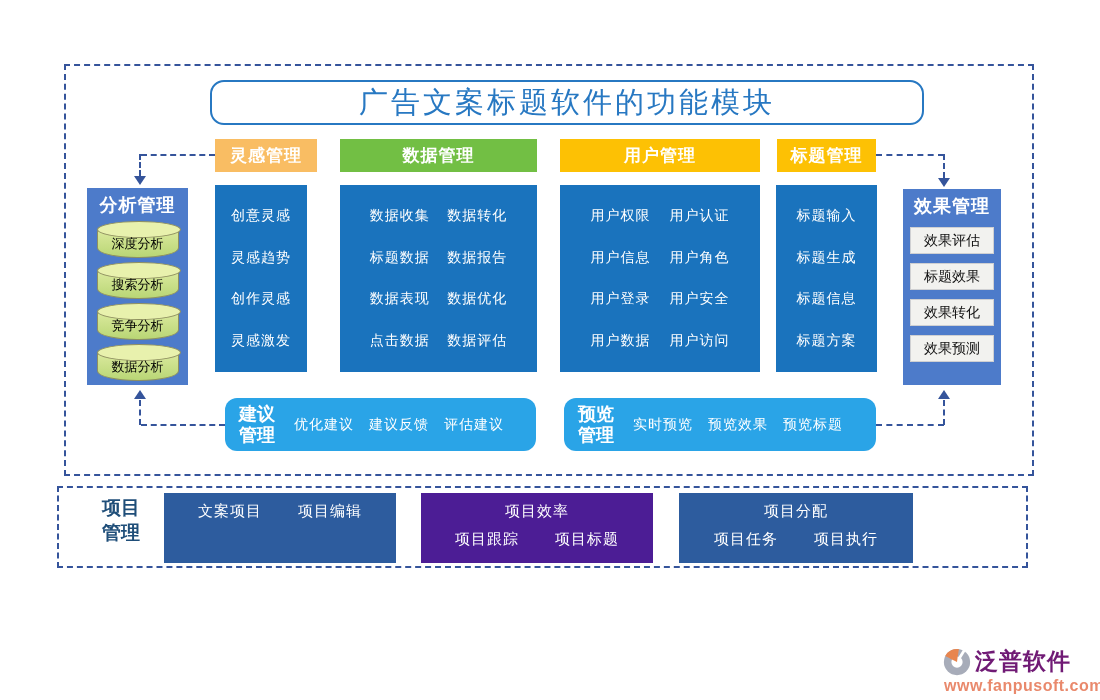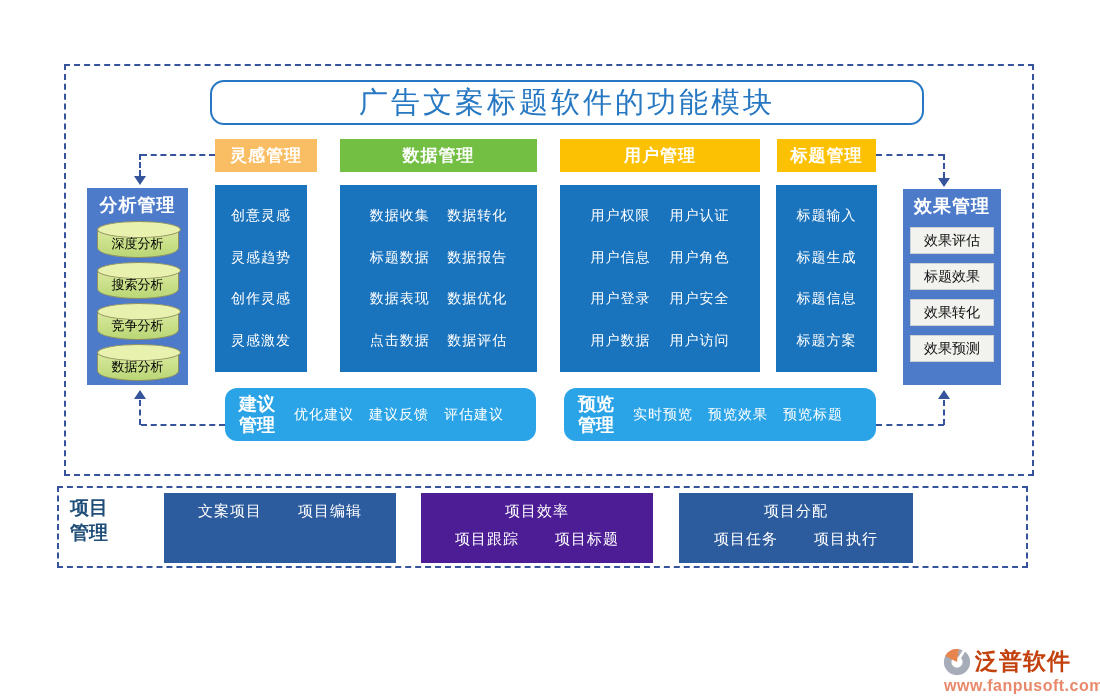--- a/index.html
+++ b/index.html
@@ -32,21 +32,21 @@
     background:linear-gradient(180deg,#dcea9f,#b9d675); border:1px solid #8f9060;
     border-radius:6px 6px 40px 40px / 4px 4px 10px 10px;
     display:flex; align-items:center; justify-content:center; }
   .cylinder::before { content:""; position:absolute; left:-1px; top:-8px; width:82px; height:15px;
     border-radius:50%; background:#e8f1ad; border:1px solid #8f9060; }
   .cylinder .cyl-label { position:relative; z-index:1; color:#000; font-size:13px; margin-top:2px; }
   .fx-box { width:84px; height:27px; margin:9px auto 0; background:#f2f2ef; border:1px solid #cfd0d2;
     display:flex; align-items:center; justify-content:center; color:#101010; font-size:14px; }
 
   
-  .bar { position:absolute; top:388px; height:53px; background:#2aa4e7; border-radius:12px;
+  .bar { position:absolute; top:398px; height:53px; background:#2aa4e7; border-radius:12px;
     display:flex; align-items:center; color:#fff; padding-left:14px; gap:15px; }
   .bar .bar-title { width:40px; font-weight:bold; font-size:18px; line-height:1.15; }
   .bar .bar-item { font-size:14px; letter-spacing:1px; white-space:nowrap; }
 
   
   .proj-label { position:absolute; left:70px; top:496px; width:44px; font-weight:bold; font-size:19px;
     line-height:1.3; color:#1f4e79; }
   .group { position:absolute; top:493px; height:70px; background:#2d5c9e; color:#fff; }
   .group .g-title { text-align:center; font-size:15px; padding-top:9px; letter-spacing:1px; }
   .group .g-items { display:flex; justify-content:center; gap:36px; margin-top:9px; font-size:15px; letter-spacing:1px; }
@@ -180,21 +180,21 @@
   <div class="tri-up" style="left:134px;top:390px;"></div>
   <div class="vline" style="left:139px;top:400px;height:25px;"></div>
   <div class="hline" style="left:141px;top:424px;width:84px;"></div>
 
   <div class="tri-up" style="left:938px;top:390px;"></div>
   <div class="vline" style="left:943px;top:400px;height:25px;"></div>
   <div class="hline" style="left:876px;top:424px;width:68px;"></div>
 
   <div class="dash-frame" style="left: 57px; top: 486px; width: 971px; height: 82px; border-color: rgb(53, 84, 155);"></div>
 
-  <div class="proj-label" style="color: rgb(31, 78, 121);">项目管理</div>
+  <div class="proj-label" style="color: rgb(31, 78, 121); margin-left: 32px;">项目管理</div>
 
   <div class="group" style="left: 164px; width: 232px; background-color: rgb(45, 92, 158);">
     <div class="g-items">
       <span>文案项目</span>
       <span>项目编辑</span>
     </div>
   </div>
   <div class="group" style="left: 421px; width: 232px; background-color: #4c1d95;">
     <div class="g-title">项目效率</div>
     <div class="g-items">
@@ -212,18 +212,18 @@
 
   <div class="watermark">
     <div class="wm-row">
       <svg width="30" height="30" viewBox="0 0 32 32">
         <circle cx="16" cy="16" r="14" fill="#a7acb9"></circle>
         <path d="M16 16 L3.5 9.5 A14 14 0 0 1 18 2.2 Z" fill="#e8854e"></path>
         <rect x="14.5" y="0" width="3" height="16" fill="#ffffff" transform="rotate(32 16 16)"></rect>
         <circle cx="16" cy="16" r="6" fill="#ffffff"></circle>
         <path d="M16 16 L9 12.5 A8 8 0 0 1 17 8.2 Z" fill="#e8854e"></path>
       </svg>
-      <span class="wm-name" style="color: #c2410c;">泛普软件</span>
+      <span class="wm-name" style="color: #701a75;">泛普软件</span>
     </div>
     <div class="wm-url" style="color: rgb(233, 137, 108);">www.fanpusoft.com</div>
   </div>
 
 </div>
 
 </body></html>

